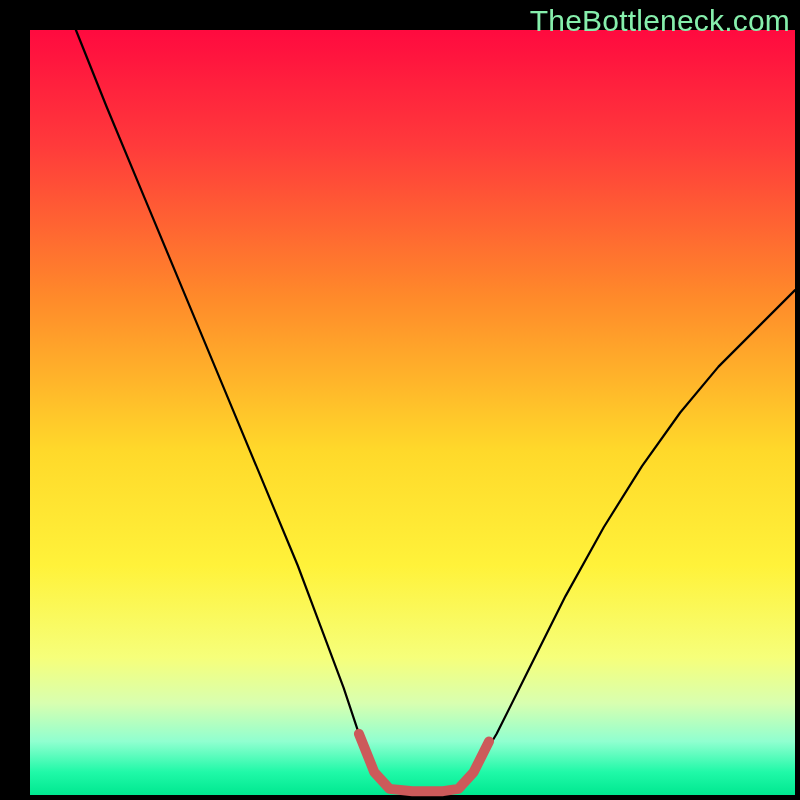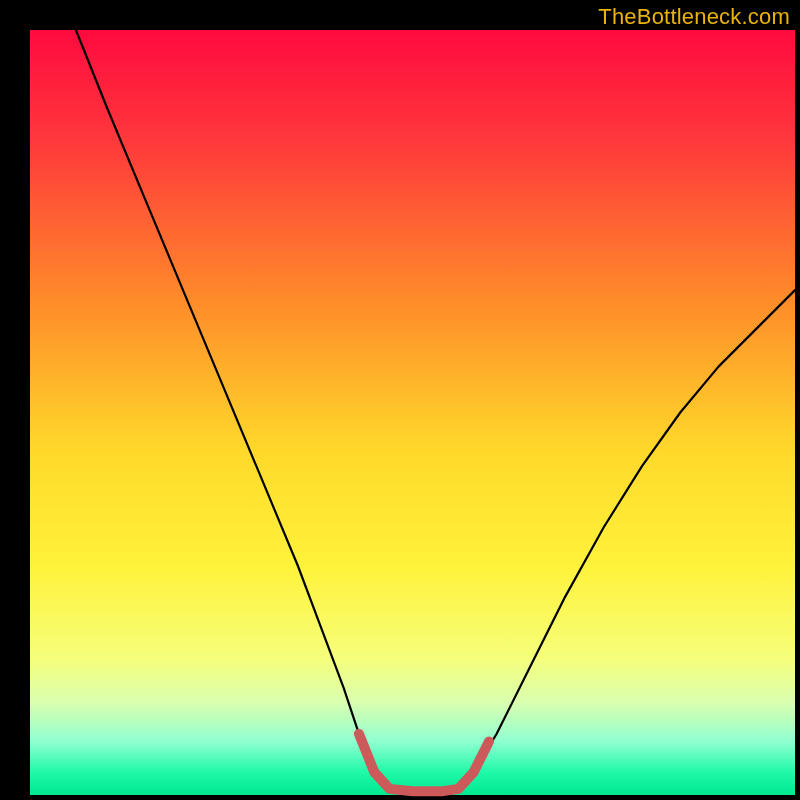--- a/index.html
+++ b/index.html
@@ -14,22 +14,22 @@
   .frame {
     width: 800px;
     height: 800px;
     background: #000;
     position: relative;
   }
   .watermark {
     position: absolute;
     top: 4px;
     right: 10px;
-    color: #eab308;
-    font-size: 22px;
+    color: #86efac;
+    font-size: 30px;
     font-weight: 500;
     z-index: 20;
     letter-spacing: 0.2px;
   }
   svg {
     position: absolute;
     top: 0;
     left: 0;
   }
 </style>

